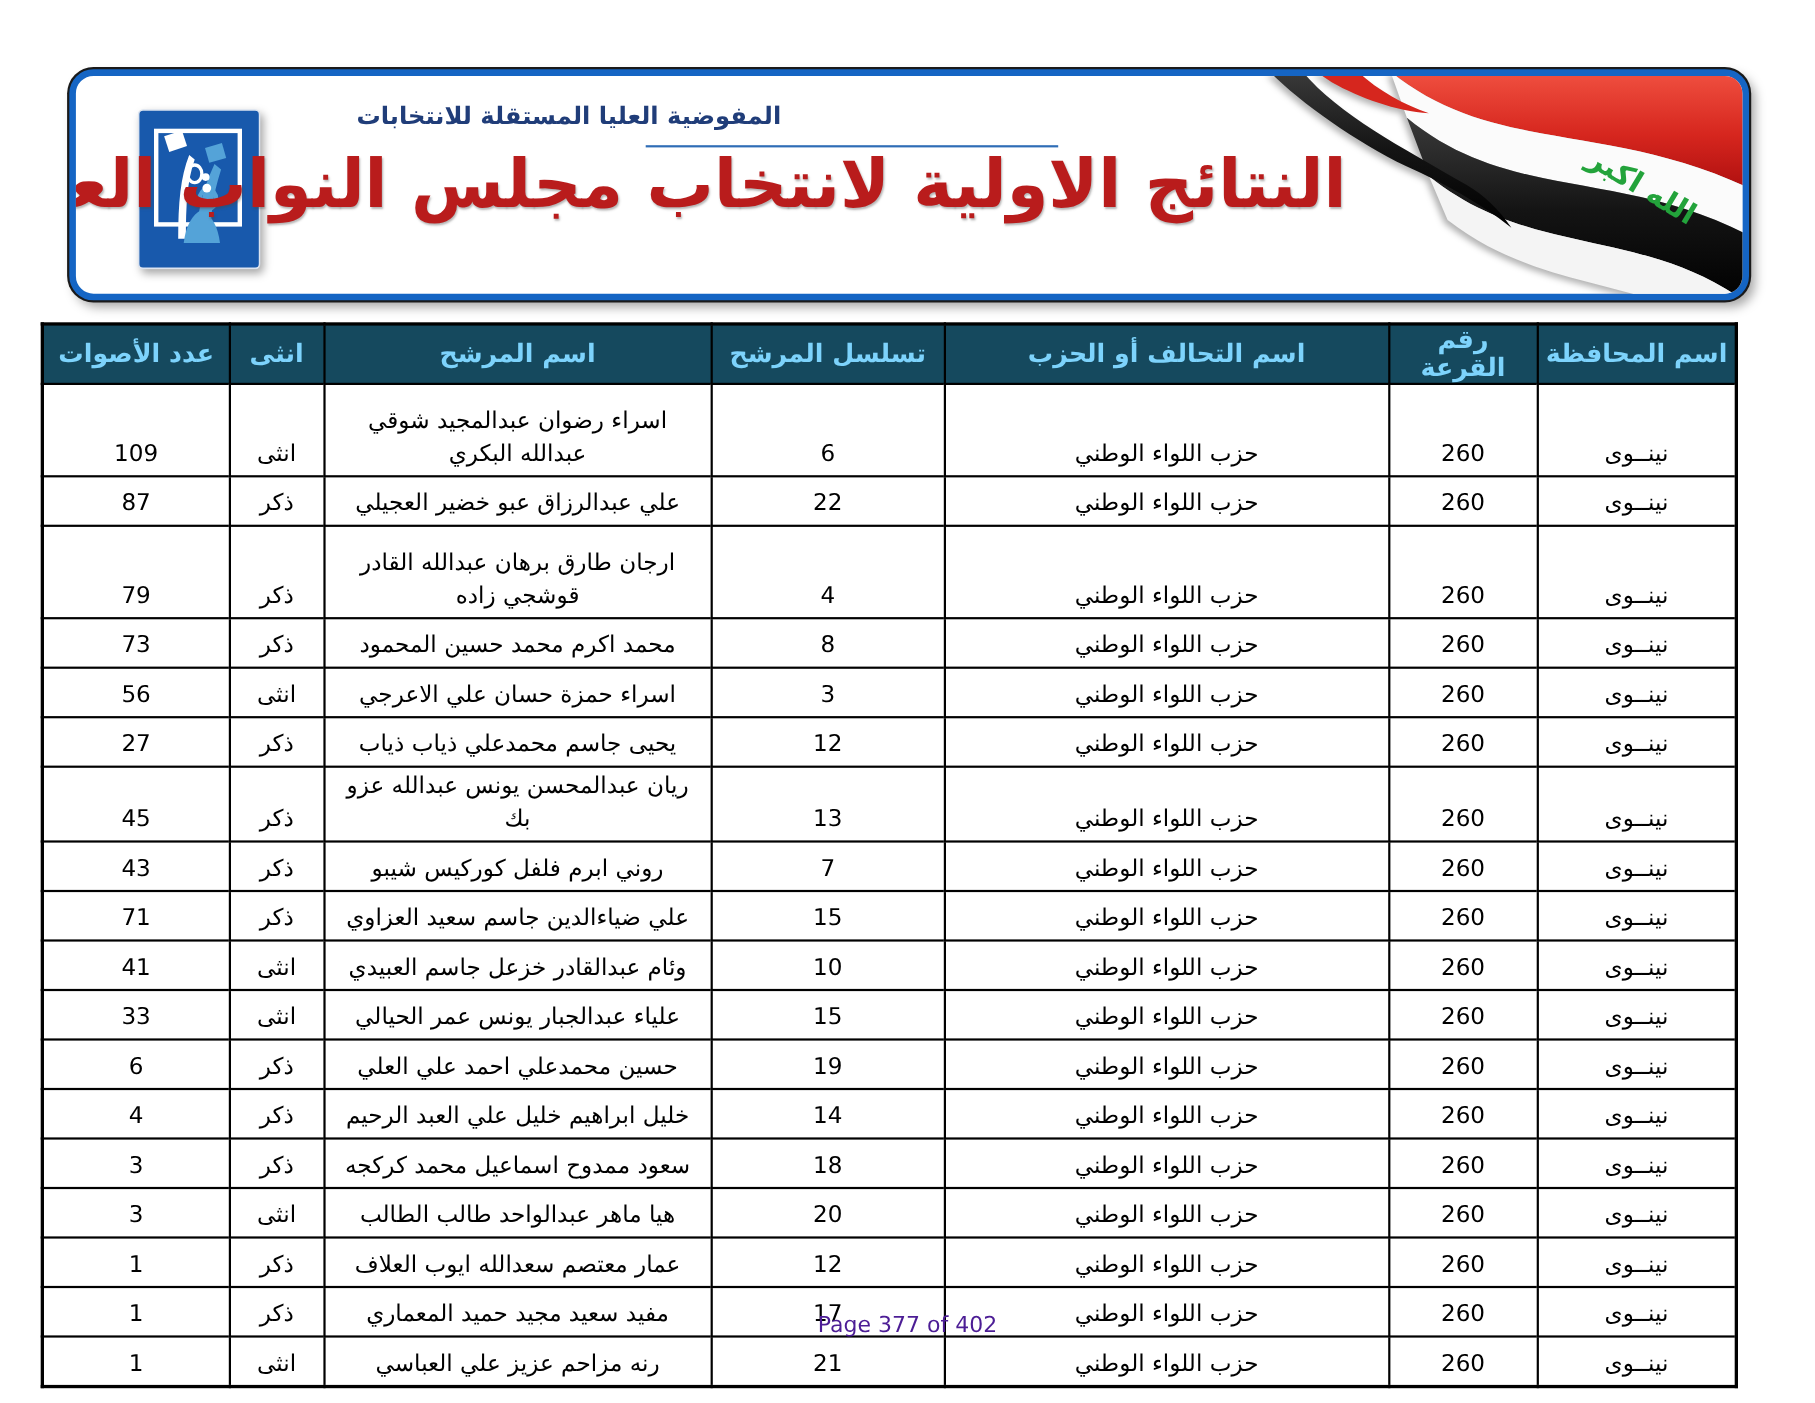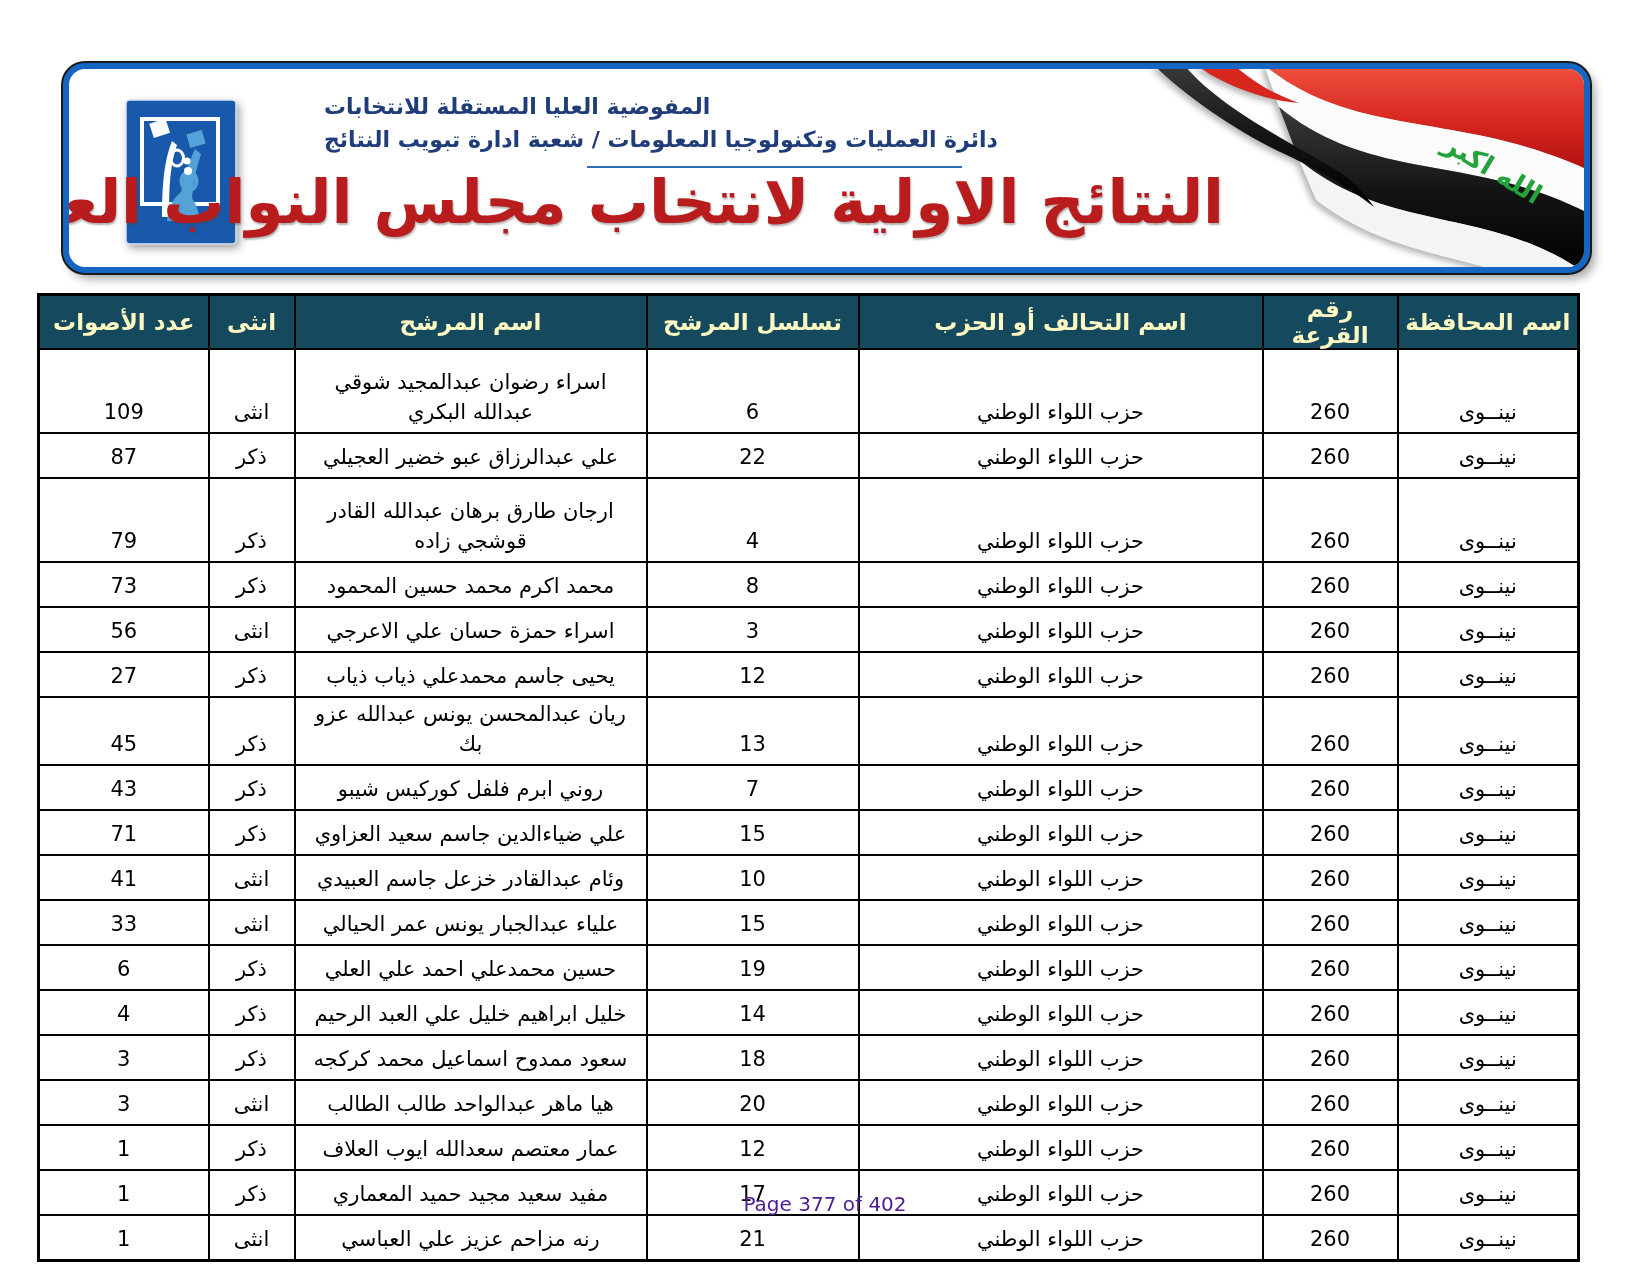--- a/index.html
+++ b/index.html
@@ -28,21 +28,21 @@
     font-size:61px;line-height:58px;font-weight:700;color:#b91c1c;
     white-space:nowrap;text-shadow:1px 2px 2px rgba(70,70,70,0.40);
   }
   
   table.results{
     position:absolute;left:37px;top:293px;width:1540px;
     border-collapse:collapse;direction:rtl;table-layout:fixed;
     border:3px solid #000;
   }
   table.results th{
-    background:#15495e;color:#fef9c3;font-weight:700;font-size:23px;
+    background:#15495e;color:#7dd3fc;font-weight:700;font-size:23px;
     border:2px solid #000;height:42px;vertical-align:middle;text-align:center;
     padding:0 6px;
   }
   table.results td{
     border:2px solid #000;font-size:21px;color:#000;text-align:center;
     vertical-align:bottom;padding:1px 6px 5px 6px;line-height:30px;height:37px;
     overflow:hidden;
   }
   tr.tall td{height:76px;}
   
@@ -65,21 +65,20 @@
     <ellipse cx="52" cy="59" rx="6.5" ry="8" fill="none" stroke="#ffffff" stroke-width="3"></ellipse>
     <path d="M54,120 C54,96 58,76 70,50 L76,55 C68,80 66,98 67,120 Z" fill="#54a3d8"></path>
     <ellipse cx="64" cy="82" rx="7.5" ry="9" fill="none" stroke="#54a3d8" stroke-width="4"></ellipse>
     <path d="M42,122 C44,106 50,96 58,92 C68,97 73,107 75,122 Z" fill="#54a3d8"></path>
     <circle cx="62" cy="62" r="3.5" fill="#ffffff"></circle>
     <circle cx="63" cy="72" r="4" fill="#ffffff"></circle>
   </svg>
 
   <div class="banner-text">
     <div class="org-line">المفوضية العليا المستقلة للانتخابات</div>
-    <div class="org-line2">دائرة العمليات وتكنولوجيا المعلومات / شعبة ادارة تبويب النتائج</div>
     <div class="divider"></div>
     <div class="main-title">النتائج الاولية لانتخاب مجلس النواب العراقي ٢٠٢٥</div>
   </div>
 
   <svg class="flag" viewBox="0 0 452 222" aria-hidden="true">
     <defs>
       <linearGradient id="redg" x1="0" y1="0" x2="0" y2="1">
         <stop offset="0" stop-color="#f05040"></stop>
         <stop offset="0.55" stop-color="#d6261e"></stop>
         <stop offset="1" stop-color="#b01010"></stop>

